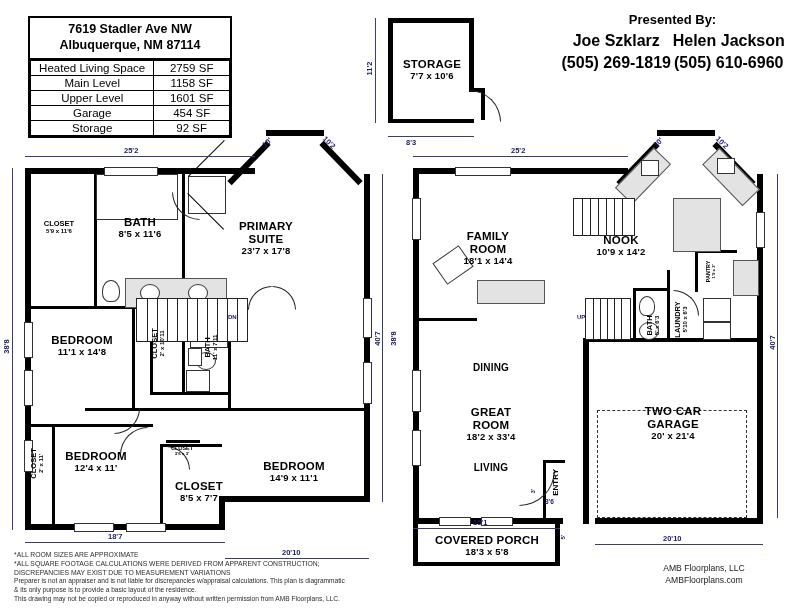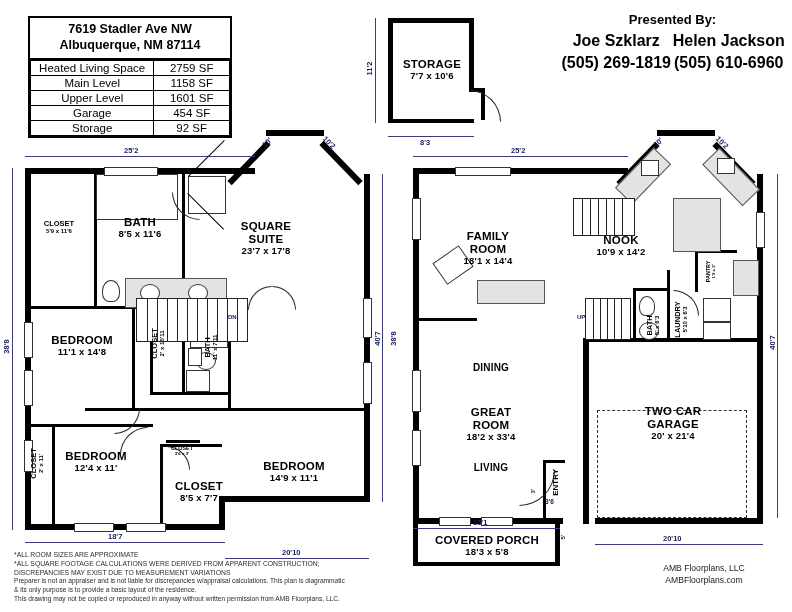--- a/index.html
+++ b/index.html
@@ -100,21 +100,21 @@
   <div class="wall" style="left:18px;top:101px;width:86px;height:4px;"></div>
   <div class="wall" style="left:111px;top:70px;width:4px;height:32px;"></div>
   <div class="door-arc" style="left:99px;top:72px;width:30px;height:30px;border-color:#222;border-left-color:transparent;border-bottom-color:transparent;border-radius:0 100% 0 0;"></div>
   <div class="room-label" style="left:22px;top:40px;width:80px;">
     <div class="nm">STORAGE</div>
     <div class="dm">7'7 x 10'6</div>
   </div>
   <div class="dimline" style="left:5px;top:0;width:1px;height:105px;"></div>
   <div class="dim rot90" style="left:-7px;top:46px;">11'2</div>
   <div class="dimline" style="left:18px;top:118px;width:86px;height:1px;"></div>
-  <div class="dim" style="left:50px;top:120px;">8'3</div>
+  <div class="dim" style="left:36px;top:120px;">8'3</div>
 </div>
 
 <div class="abs" style="left:0px;top:140px;width:400px;height:400px;">
 
   <div class="wall" style="left:25px;top:28px;width:230px;height:6px;"></div>
   <div class="wall" style="left:25px;top:28px;width:6px;height:362px;"></div>
   <div class="wall" style="left:25px;top:384px;width:200px;height:6px;"></div>
   <div class="wall" style="left:219px;top:356px;width:6px;height:34px;"></div>
   <div class="wall" style="left:219px;top:356px;width:150px;height:6px;"></div>
   <div class="wall" style="left:364px;top:34px;width:6px;height:328px;"></div>
@@ -186,21 +186,21 @@
 
   <div class="small-label" style="left:26px;top:80px;width:66px;">
     <div class="nm">CLOSET</div>
     <div class="dm">5'9 x 11'6</div>
   </div>
   <div class="room-label" style="left:96px;top:76px;width:88px;">
     <div class="nm">BATH</div>
     <div class="dm">8'5 x 11'6</div>
   </div>
   <div class="room-label" style="left:208px;top:80px;width:116px;">
-    <div class="nm">SQUARE</div>
+    <div class="nm">PRIMARY</div>
     <div class="nm">SUITE</div>
     <div class="dm">23'7 x 17'8</div>
   </div>
   <div class="room-label" style="left:30px;top:194px;width:104px;">
     <div class="nm">BEDROOM</div>
     <div class="dm">11'1 x 14'8</div>
   </div>
   <div class="room-label" style="left:44px;top:310px;width:104px;">
     <div class="nm">BEDROOM</div>
     <div class="dm">12'4 x 11'</div>

